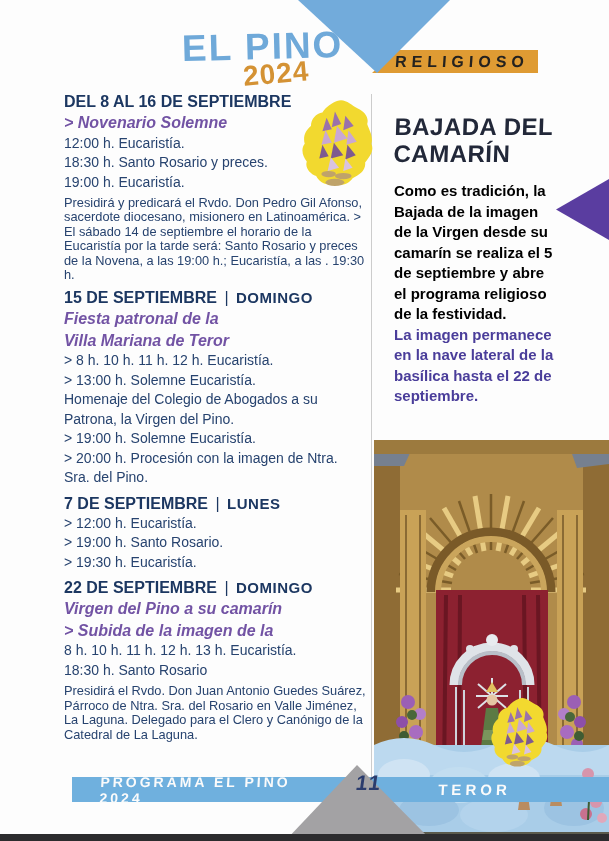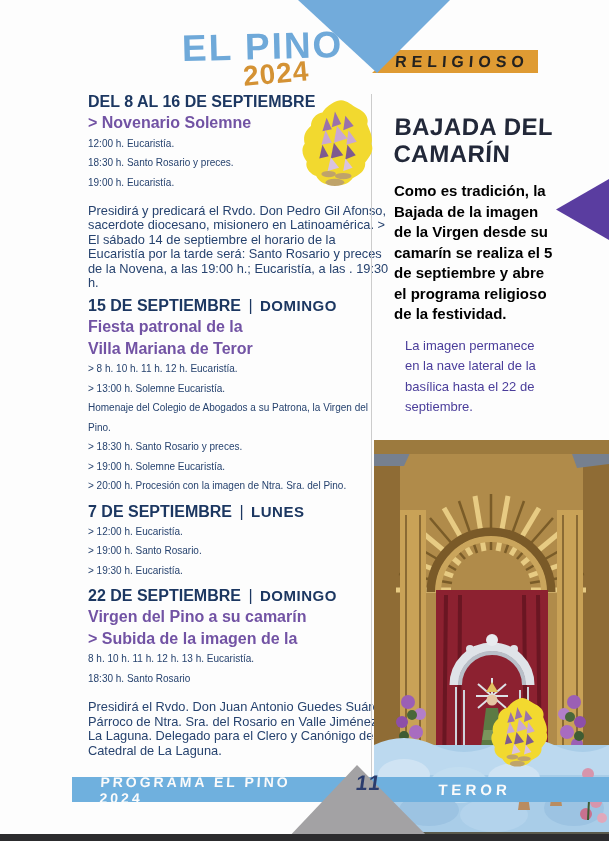--- a/index.html
+++ b/index.html
@@ -13,37 +13,37 @@
     color:#d49234;letter-spacing:1px;transform:rotate(-5deg);}
   .header-triangle{position:absolute;left:298px;top:0;width:152px;height:73px;background:#72abdb;
     clip-path:polygon(0 0,100% 0,52% 100%);z-index:3;}
   .category-banner{position:absolute;left:372px;top:50px;width:166px;height:23px;background:#df9b33;
     clip-path:polygon(15% 0,100% 0,100% 100%,0 100%);z-index:2;
     display:flex;align-items:center;justify-content:center;}
   .category-banner span{font-size:16px;font-weight:bold;color:#24221f;letter-spacing:5px;
     transform:skewX(-4deg);padding-left:14px;}
 
   
-  .left-col{position:absolute;left:88px;top:92px;width:302px;color:#25406e;}
+  .left-col{position:absolute;left:64px;top:92px;width:302px;color:#25406e;}
   .sec{margin:0 0 6px 0;}
   .sec-title{font-size:16px;line-height:20px;font-weight:bold;color:#1c3761;}
   .sec-title .day{font-size:15px;letter-spacing:.5px;}
   .sec-title .sep{font-weight:normal;color:#1c3761;padding:0 3px;}
-  .sec-sub{font-size:16px;line-height:21.5px;font-weight:bold;color:#7253a4;}
-  .sched{font-size:10px;line-height:19.5px;color:#27436f;}
-  .note{font-size:12.8px;line-height:14.4px;color:#27436f;margin-top:12px;}
+  .sec-sub{font-size:16px;line-height:21.5px;font-weight:bold;font-style:italic;color:#7253a4;}
+  .sched{font-size:14px;line-height:19.5px;color:#27436f;}
+  .note{font-size:12.8px;line-height:14.4px;color:#27436f;margin-top:4px;}
 
   .col-divider{position:absolute;left:371px;top:94px;width:1px;height:738px;background:#cccccc;}
 
   
   .right-panel{position:absolute;left:394px;top:113px;width:164px;}
   .rp-heading{font-size:24px;line-height:27px;font-weight:bold;color:#222839;
     letter-spacing:.5px;transform:skewX(-2deg);}
   .rp-intro{margin:14px 0 0 0;font-size:15px;line-height:20.5px;font-weight:bold;color:#000000;}
-  .rp-note{margin:11px;font-size:13px;line-height:20.5px;font-weight:normal;color:#4a3d9a;}
+  .rp-note{margin:0;font-size:15px;line-height:20.5px;font-weight:bold;color:#4a3d9a;}
   .side-arrow{position:absolute;left:556px;top:179px;width:53px;height:61px;background:#5a3da0;
     clip-path:polygon(100% 0,100% 100%,0 50%);}
 
   
   .pinecone-top{position:absolute;left:299px;top:99px;width:76px;height:100px;z-index:2;}
   .pinecone-photo{position:absolute;left:489px;top:694px;width:60px;height:86px;z-index:2;}
 
   
   .altar-photo{position:absolute;left:374px;top:440px;width:235px;height:401px;z-index:1;}
 
@@ -118,21 +118,20 @@
       <div class="note">Presidirá y predicará el Rvdo. Don Pedro Gil Afonso, sacerdote diocesano, misionero en Latinoamérica. &gt; El sábado 14 de septiembre el horario de la Eucaristía por la tarde será: Santo Rosario y preces de la Novena, a las 19:00 h.; Eucaristía, a las . 19:30 h.</div>
     </div>
 
     <div class="sec">
       <div class="sec-title"><span>15 DE SEPTIEMBRE</span> <span class="sep">|</span> <span class="day">DOMINGO</span></div>
       <div class="sec-sub">Fiesta patronal de la</div>
       <div class="sec-sub">Villa Mariana de Teror</div>
       <div class="sched">&gt; 8 h. 10 h. 11 h. 12 h. Eucaristía.</div>
       <div class="sched">&gt; 13:00 h. Solemne Eucaristía.</div>
       <div class="sched">Homenaje del Colegio de Abogados a su Patrona, la Virgen del Pino.</div>
-      <div class="sched">&gt; 18:30 h.  Santo Rosario y preces.</div>
       <div class="sched">&gt; 19:00 h.  Solemne Eucaristía.</div>
       <div class="sched">&gt; 20:00 h. Procesión con la imagen de Ntra. Sra. del Pino.</div>
     </div>
 
     <div class="sec">
       <div class="sec-title"><span>7 DE SEPTIEMBRE</span> <span class="sep">|</span> <span class="day">LUNES</span></div>
       <div class="sched">&gt; 12:00 h. Eucaristía.</div>
       <div class="sched">&gt; 19:00 h. Santo Rosario.</div>
       <div class="sched">&gt; 19:30 h. Eucaristía.</div>
     </div>

